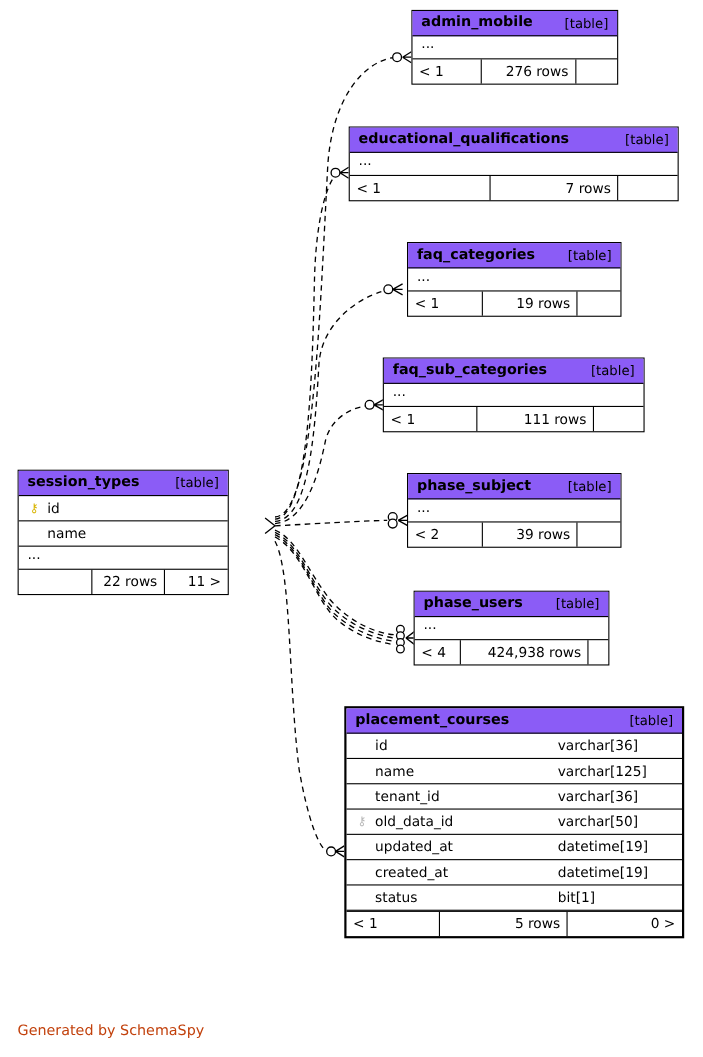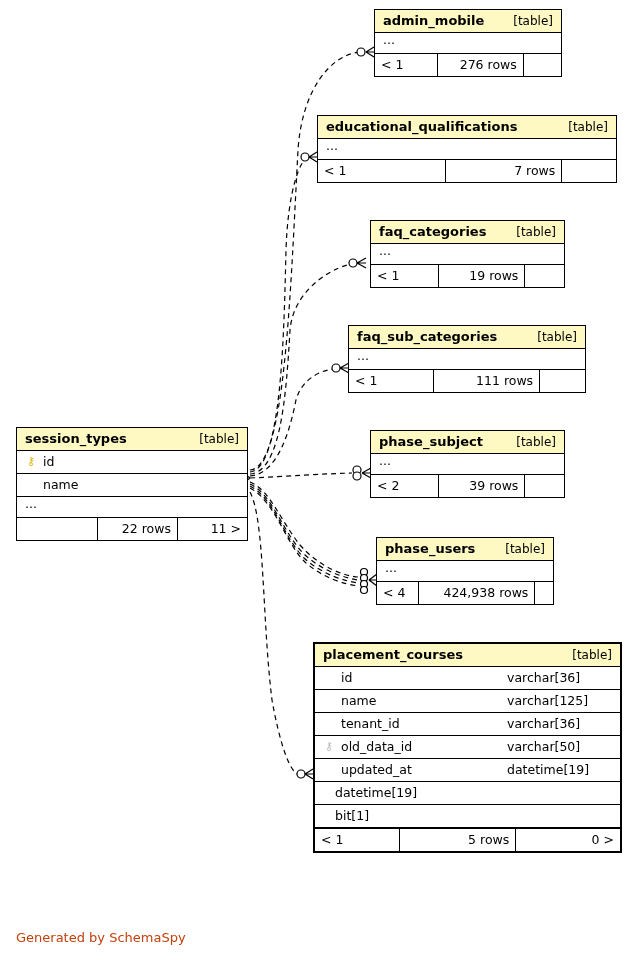--- a/index.html
+++ b/index.html
@@ -37,21 +37,21 @@
   }
   .table-box.thick {
     border-width: 2px;
   }
   .tbl-header {
     display: flex;
     align-items: center;
     justify-content: space-between;
     padding: 3px 8px 4px 8px;
     border-bottom: 1px solid #000000;
-    background: #fef9c3;
+    background: #8b5cf6;
   }
   .tbl-name {
     font-weight: bold;
     font-size: 13px;
     white-space: nowrap;
   }
   .tbl-tag {
     font-size: 12px;
     margin-left: 14px;
     white-space: nowrap;
@@ -67,20 +67,21 @@
   .tbl-row:last-child {
     border-bottom: none;
   }
   .col-name {
     flex: 1;
     padding-left: 6px;
     white-space: nowrap;
   }
   .col-type {
     white-space: nowrap;
+    margin-left: 27px;
   }
   .key-icon {
     width: 12px;
     display: inline-block;
     text-align: center;
     color: #d8b400;
     font-size: 11px;
     line-height: 1;
   }
   .key-icon.gray {
@@ -116,21 +117,21 @@
     color: #c2410c;
   }
   
   #tbl-admin_mobile      { left: 374px; top: 9px;   width: 188px; }
   #tbl-educational       { left: 317px; top: 115px; width: 300px; }
   #tbl-faq_categories    { left: 370px; top: 220px; width: 195px; }
   #tbl-faq_sub           { left: 348px; top: 325px; width: 238px; }
   #tbl-phase_subject     { left: 370px; top: 430px; width: 195px; }
   #tbl-phase_users       { left: 376px; top: 537px; width: 178px; }
   #tbl-placement         { left: 313px; top: 642px; width: 309px; }
-  #tbl-session_types     { left: 16px;  top: 427px; width: 232px; }
+  #tbl-session_types     { left: 16px;  top: 427px; width: 192px; }
 </style>
 </head>
 <body>
 
 <div id="canvas">
 
   <svg class="edges" viewBox="0 0 639 961">
     <g fill="none" stroke="#000000" stroke-width="1.2" stroke-dasharray="5,4">
       <path d="M250,470 C285,468 290,300 298,150 C302,90 330,55 360,52"></path>
       <path d="M250,472 C282,470 284,330 286,250 C288,190 300,160 308,157"></path>
@@ -292,24 +293,26 @@
       <span class="col-name">old_data_id</span>
       <span class="col-type" style="width:105px">varchar[50]</span>
     </div>
     <div class="tbl-row">
       <span class="key-icon"></span>
       <span class="col-name">updated_at</span>
       <span class="col-type" style="width:105px">datetime[19]</span>
     </div>
     <div class="tbl-row">
       <span class="key-icon"></span>
+      <span class="col-name">created_at</span>
       <span class="col-type" style="width:105px">datetime[19]</span>
     </div>
     <div class="tbl-row">
       <span class="key-icon"></span>
+      <span class="col-name">status</span>
       <span class="col-type" style="width:105px">bit[1]</span>
     </div>
     <div class="footer-row" style="border-top:1px solid #000000">
       <div class="footer-cell fc-left" style="width:28%">&lt; 1</div>
       <div class="footer-cell fc-right" style="width:38%">5 rows</div>
       <div class="footer-cell fc-right" style="width:34%">0 &gt;</div>
     </div>
   </div>
 
   <div class="caption">Generated by SchemaSpy</div>

